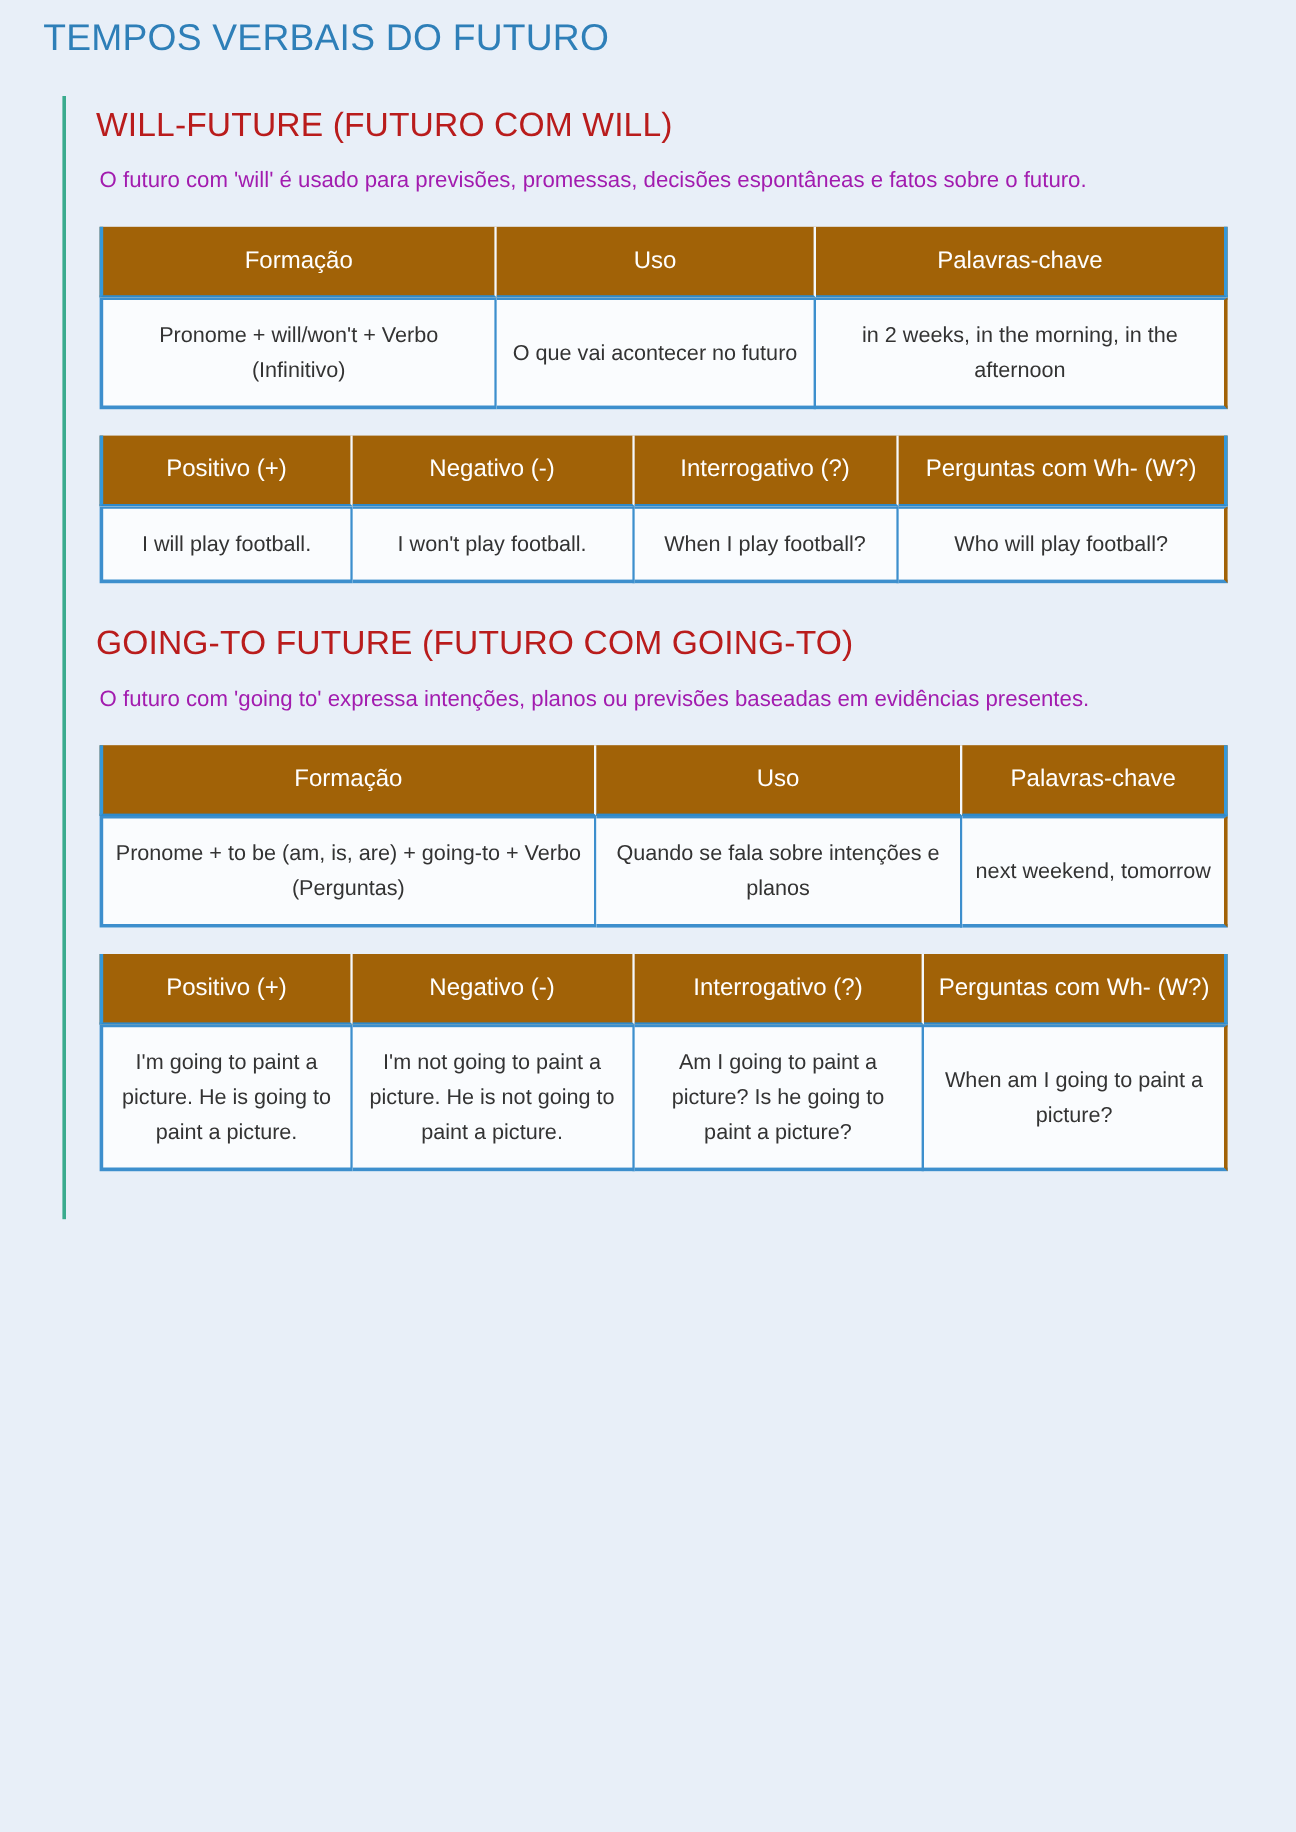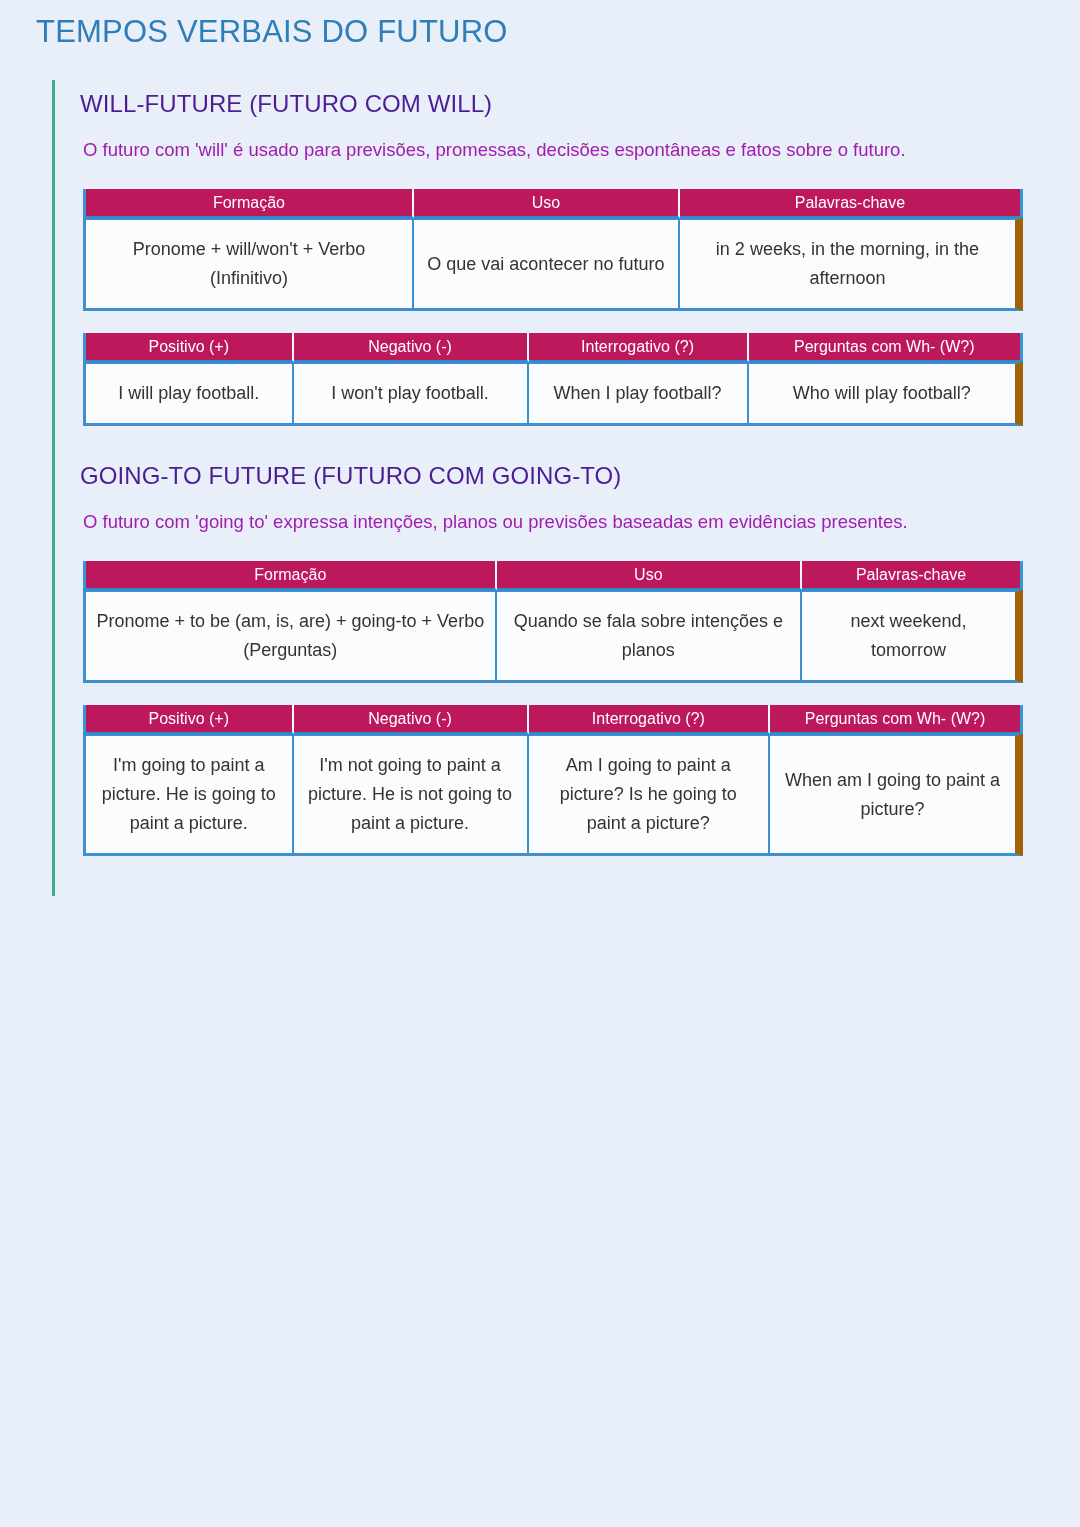--- a/index.html
+++ b/index.html
@@ -48,24 +48,24 @@
     padding-left: 0;
   }
 
   .section {
     position: relative;
     padding-left: 25px;
     box-sizing: border-box;
   }
 
   .section-title {
-    font-size: 24px;
+    font-size: 28px;
     line-height: 32px;
     font-weight: 400;
-    color: #4c1d95;
+    color: #b91c1c;
     letter-spacing: 0.1px;
     margin: 0;
     padding-top: 8px;
   }
 
   .section-desc {
     font-size: 18.5px;
     line-height: 35px;
     color: #a21caf;
     margin: 12px 0 0 3px;
@@ -77,48 +77,48 @@
     border-collapse: separate;
     border-spacing: 0;
     table-layout: fixed;
     width: 940px;
     margin-left: 3px;
     margin-top: 22px;
     background: transparent;
   }
 
   .tbl th {
-    background: #be185d;
+    background: #a16207;
     color: #ffffff;
     font-weight: 400;
-    font-size: 16px;
+    font-size: 20px;
     line-height: 27px;
     text-align: center;
-    padding: 0 10px;
+    padding: 15px 10px;
     border-right: 2px solid #f4f8fc;
     vertical-align: middle;
     box-sizing: border-box;
   }
   .tbl th:last-child { border-right: none; margin-top: 24px; }
 
   .tbl td {
     background: #fafcfe;
     color: #333333;
     font-size: 18px;
     line-height: 29px;
     text-align: center;
     padding: 15px 10px;
     vertical-align: middle;
     border-right: 2px solid #3d8fcd;
     border-bottom: 3px solid #3d8fcd;
     border-top: 2px solid #3d8fcd;
     box-sizing: border-box;
   }
   .tbl td:first-child { border-left: 3px solid #3d8fcd; }
-  .tbl td:last-child  { border-right: 8px solid #a16207; }
+  .tbl td:last-child  { border-right: 3px solid #a16207; }
 
   .tbl thead tr th:first-child { border-left: 3px solid #3498db; }
   .tbl thead tr th:last-child  { border-right: 3px solid #3498db; }
 
   
   .tbl thead tr th { border-bottom: 2px solid #2f8acb; }
 
   .h-wh { line-height: 27px; }
   .spacer-bottom { height: 40px; }
 </style>

